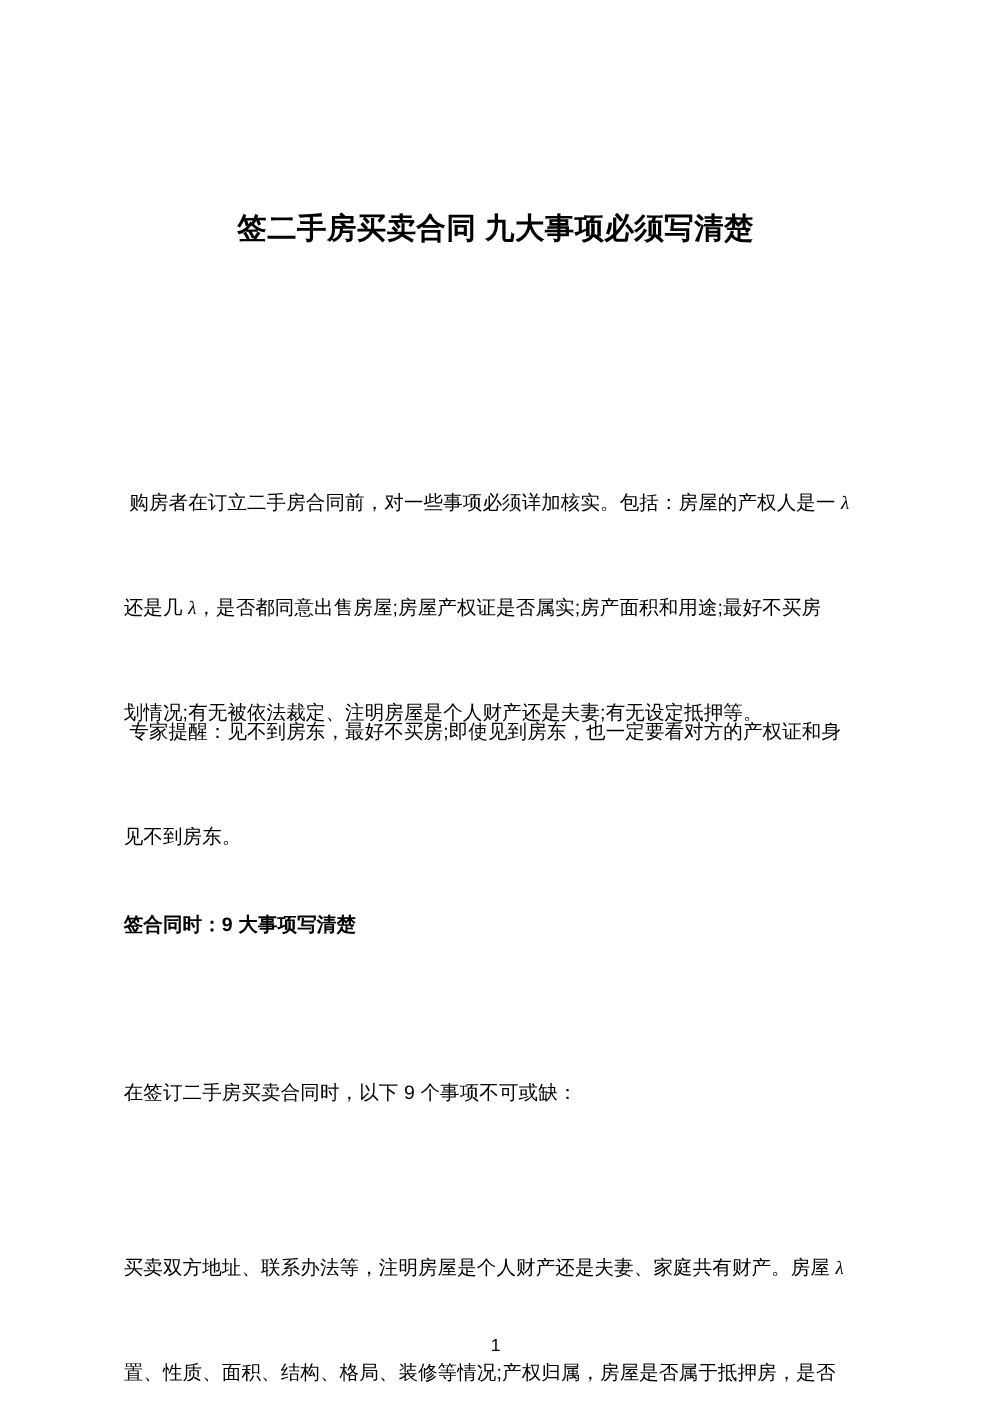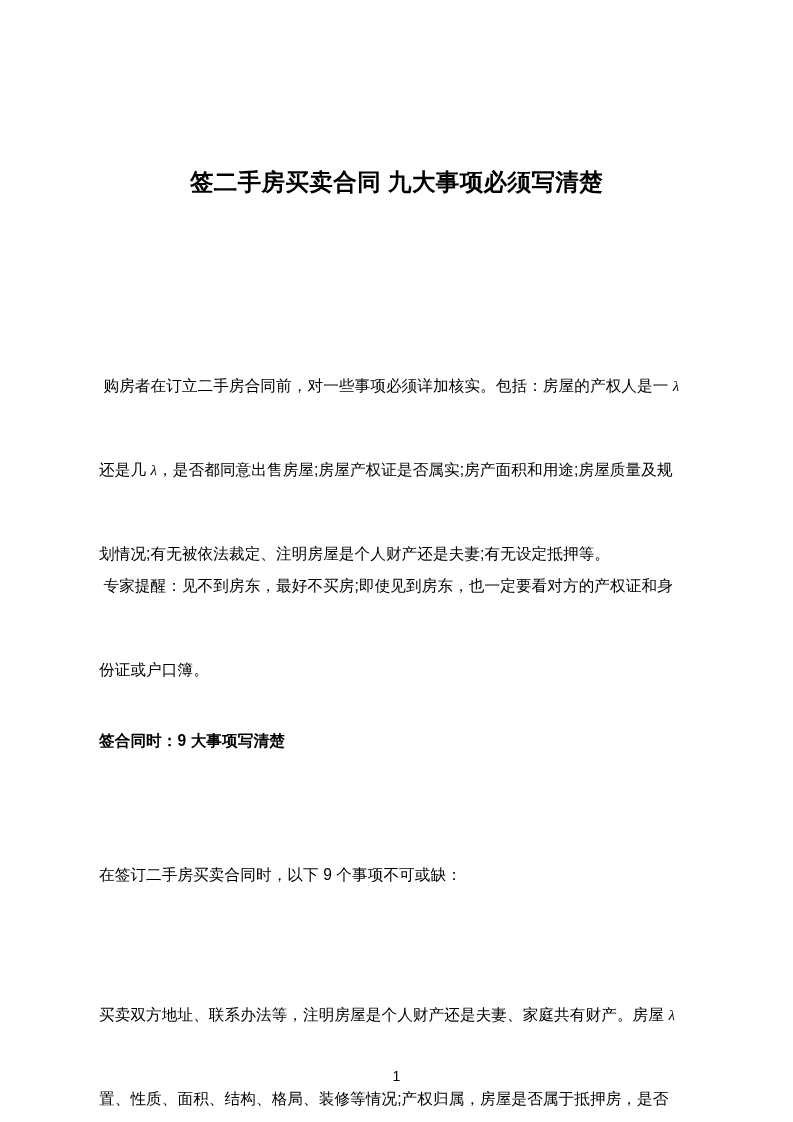--- a/index.html
+++ b/index.html
@@ -44,21 +44,21 @@
     line-height: 28px;
     letter-spacing: 0.1px;
     
     white-space: pre;
   }
   .body-block .line {
     white-space: pre;
     height: 28px;
   }
 
-  .p1 { top: 303px; }
+  .p1 { top: 320px; }
   .p2 { top: 503px; }
   .p3 { top: 658px; font-weight: bold; }
   .p4 { top: 792px; }
   .p5 { top: 932px; }
 
   
   .artifact {
     font-family: "Liberation Serif", "DejaVu Serif", serif;
     font-style: italic;
     font-size: 15px;
@@ -77,27 +77,27 @@
 </style>
 </head>
 <body>
 
 <div class="page">
 
   <h1 class="doc-title">签二手房买卖合同 九大事项必须写清楚</h1>
 
   <div class="body-block p1">
     <div class="line"><span> 购房者在订立二手房合同前，对一些事项必须详加核实。包括：房屋的产权人是一 </span><span class="artifact">λ</span></div>
-    <div class="line"><span>还是几 </span><span class="artifact">λ</span><span>，是否都同意出售房屋;房屋产权证是否属实;房产面积和用途;房屋质量及规</span></div>
+    <div class="line"><span>还是几 </span><span class="artifact">λ</span><span>，是否都同意出售房屋;房屋产权证是否属实;房产面积和用途;最好不买房</span></div>
     <div class="line"><span>划情况;有无被依法裁定、注明房屋是个人财产还是夫妻;有无设定抵押等。</span></div>
   </div>
 
   <div class="body-block p2">
     <div class="line"><span> 专家提醒：见不到房东，最好不买房;即使见到房东，也一定要看对方的产权证和身</span></div>
-    <div class="line"><span>份证或户口簿。</span></div>
+    <div class="line"><span>见不到房东。</span></div>
   </div>
 
   <div class="body-block p3">
     <div class="line"><span>签合同时：9 大事项写清楚</span></div>
   </div>
 
   <div class="body-block p4">
     <div class="line"><span>在签订二手房买卖合同时，以下 9 个事项不可或缺：</span></div>
   </div>
 

